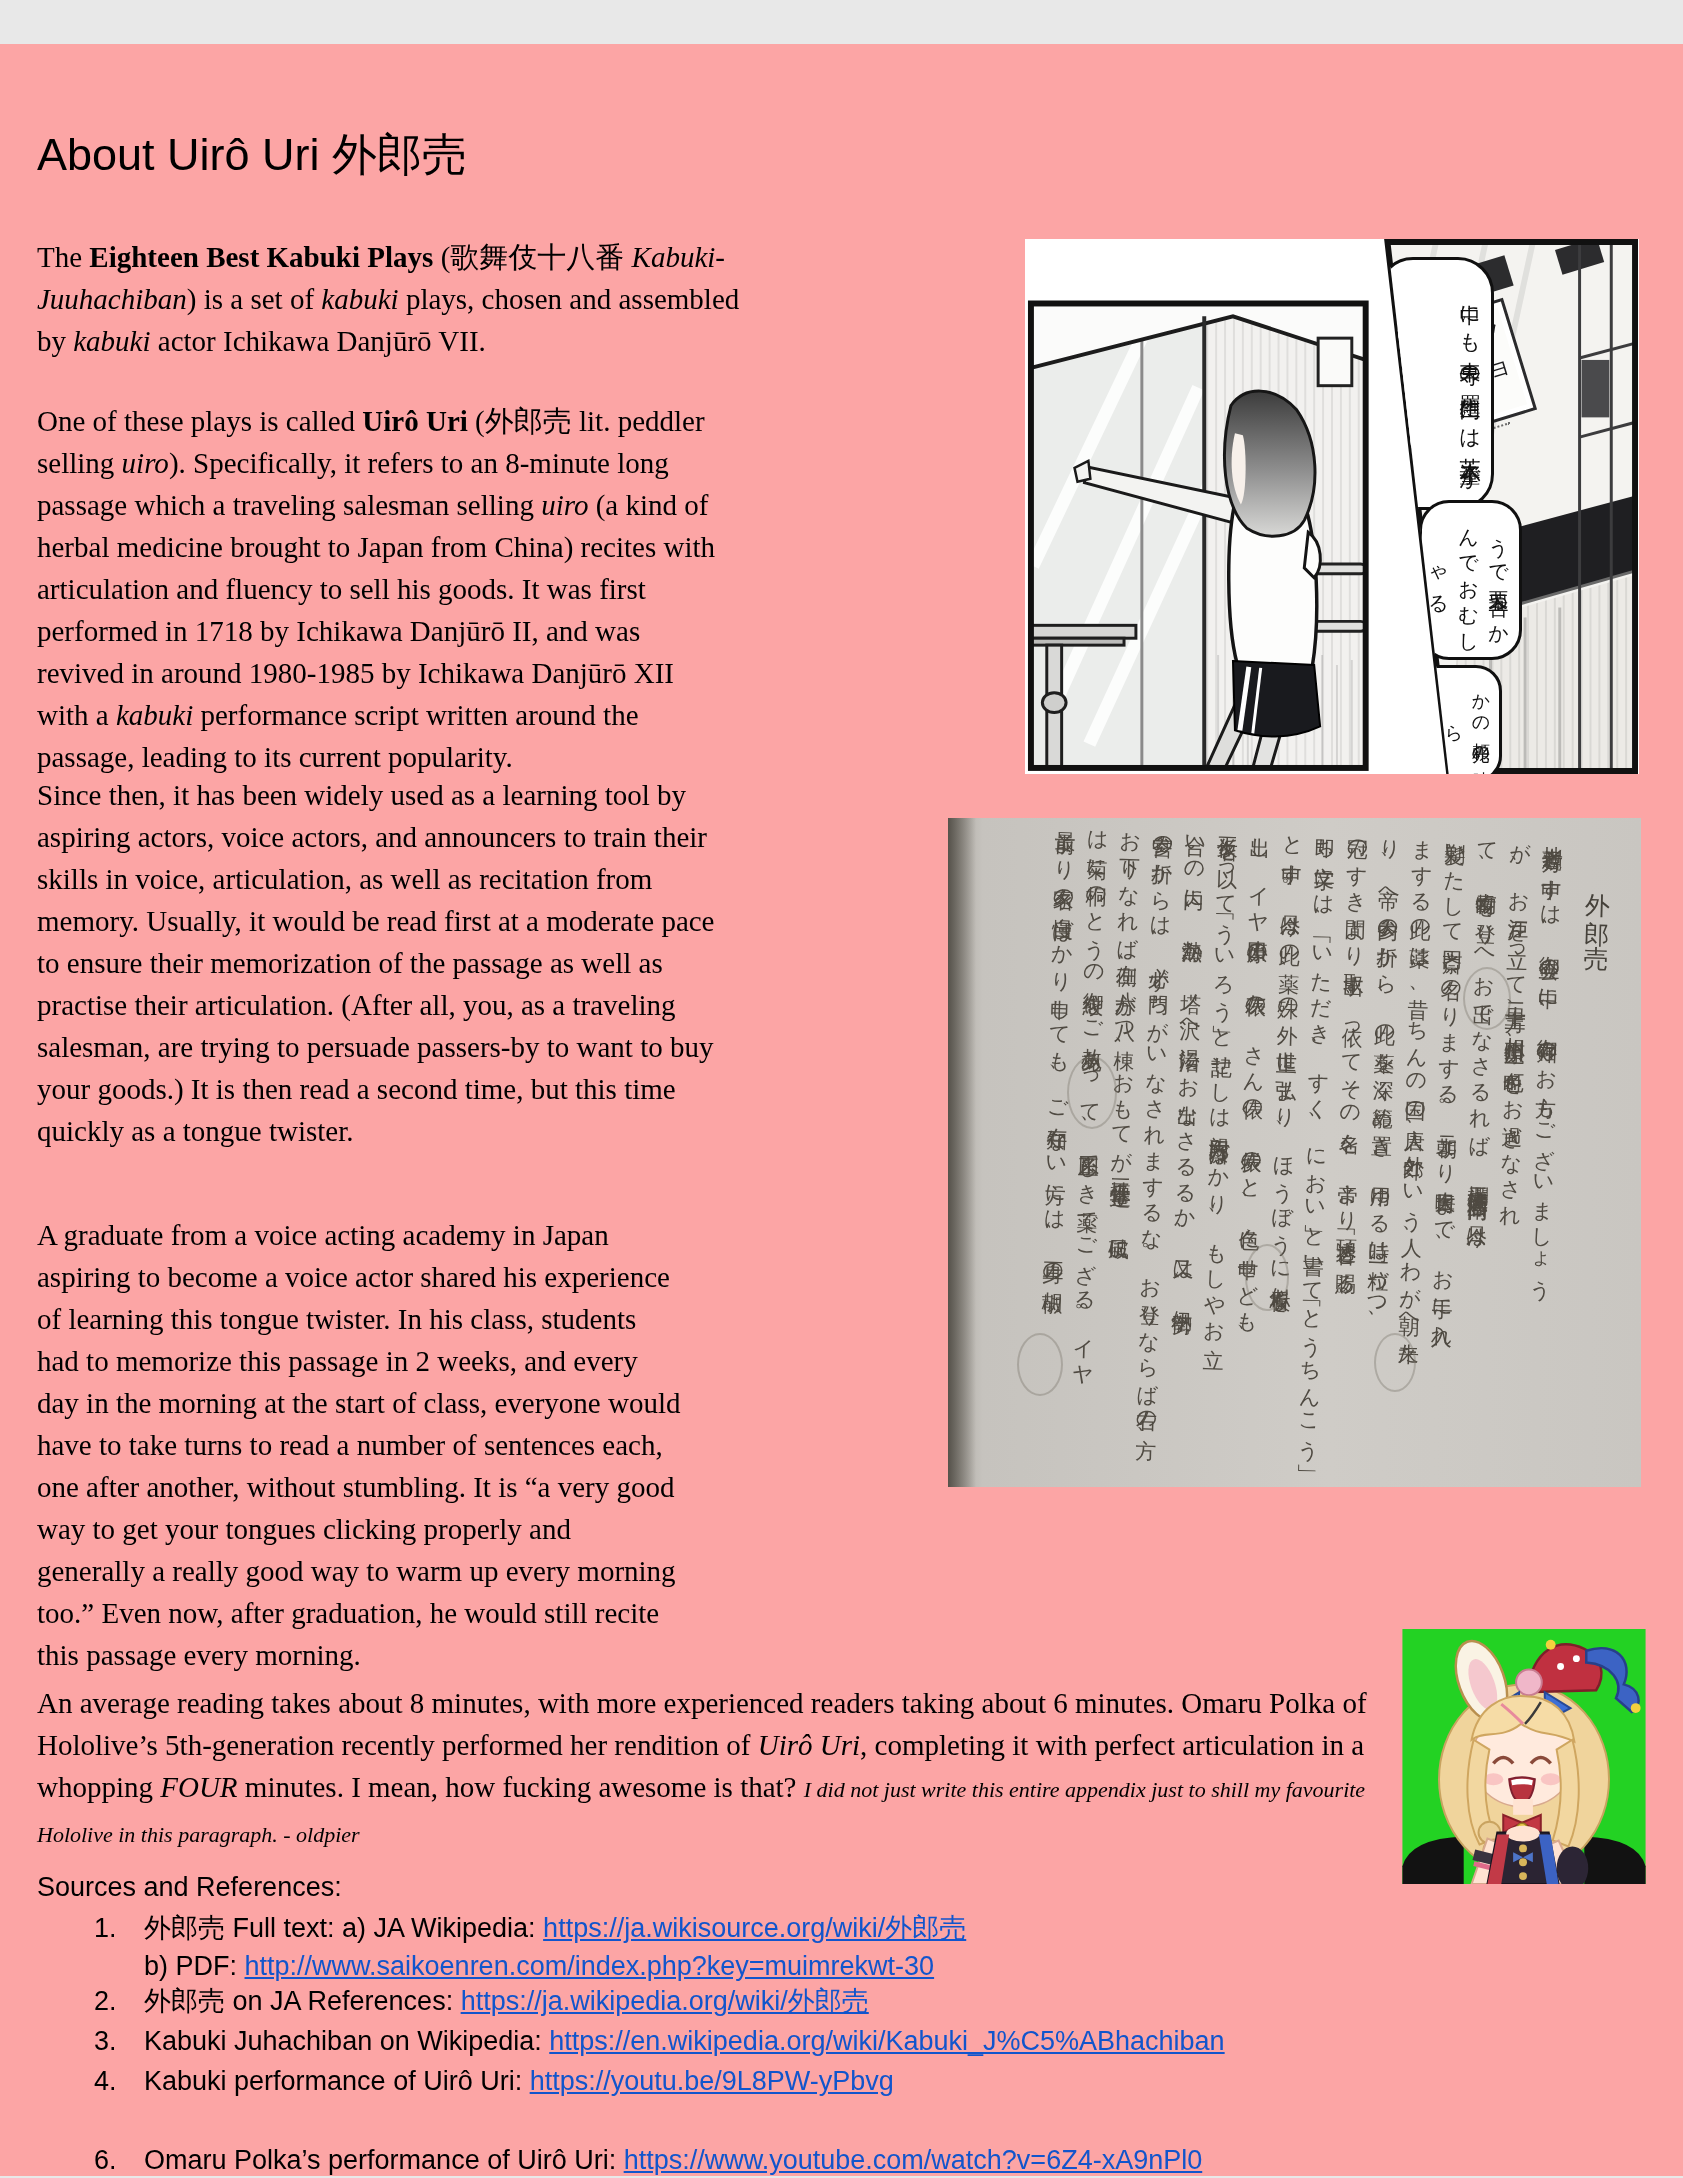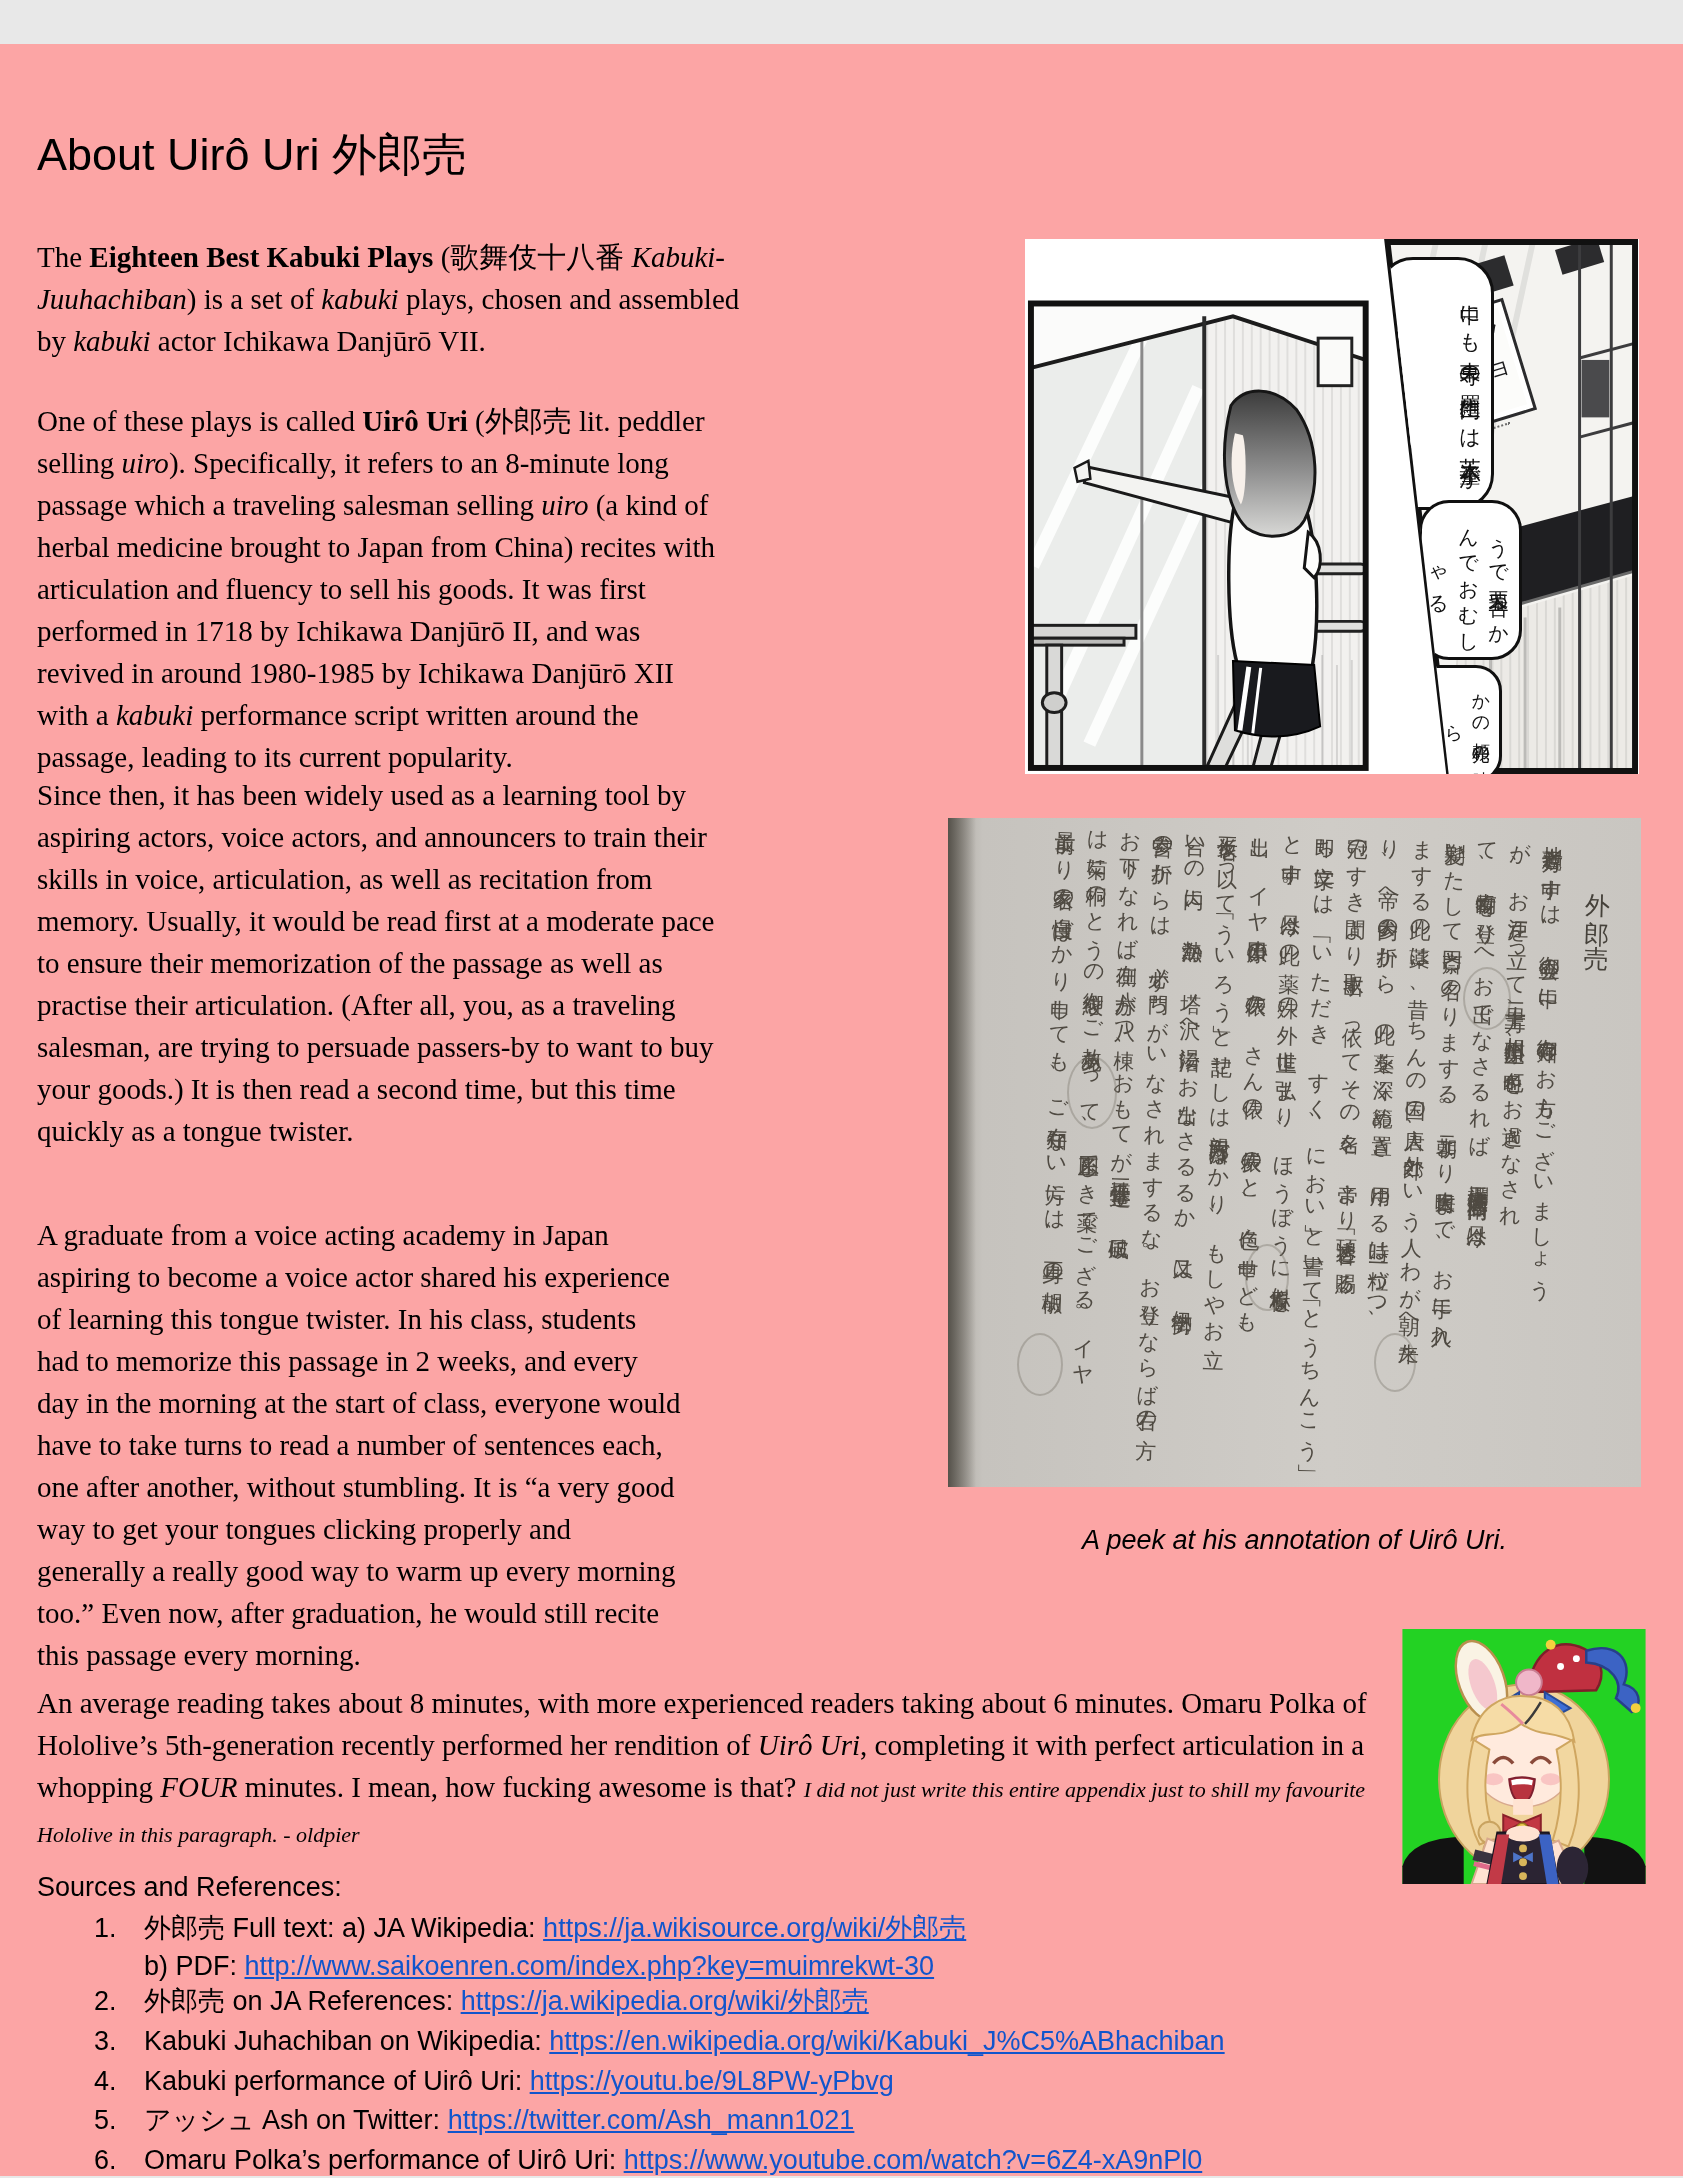--- a/index.html
+++ b/index.html
@@ -195,21 +195,20 @@
         <div class="pcol">お下りなれば左側、八方が八つ棟、おもてが三棟玉堂造り、破風に</div>
         <div class="pcol">は菊に桐のとうの御紋をご赦免あって、系図正しき薬でござる。イヤ</div>
         <div class="pcol">最前より家名の自慢ばかり申しても、ご存知ない方には、正身の胡椒</div>
     </div>
     <div class="pmark" style="left:119px;top:238px;width:46px;height:69px;"></div>
     <div class="pmark" style="left:297px;top:426px;width:40px;height:63px;"></div>
     <div class="pmark" style="left:515px;top:149px;width:44px;height:59px;"></div>
     <div class="pmark" style="left:426px;top:515px;width:38px;height:55px;"></div>
     <div class="pmark" style="left:69px;top:515px;width:42px;height:59px;"></div>
   </div>
-  <div id="caption">A peek at his annotation of Uirô Uri.</div>
 
   <div id="polka">
     <svg width="244" height="255" viewBox="0 0 246 258">
       <rect width="246" height="258" fill="#23d223"></rect>
       <path d="M0,240 Q8,212 62,210 L62,258 L0,258 Z" fill="#121212"></path>
       <path d="M246,240 Q238,212 184,210 L184,258 L246,258 Z" fill="#121212"></path>
       <ellipse cx="123" cy="152" rx="86" ry="96" fill="#f0d49c" stroke="#c9a360" stroke-width="2"></ellipse>
 
       <g transform="rotate(-20 82 58)">
         <ellipse cx="82" cy="52" rx="23" ry="42" fill="#faf3e4" stroke="#b98f4e" stroke-width="2.5"></ellipse>
@@ -276,21 +275,18 @@
   </div>
   <div class="src-line" style="top:1938px;">
     <span class="num">2.</span><span><span>外郎売 on JA References: </span><a class="lnk" href="#">https://ja.wikipedia.org/wiki/外郎売</a></span>
   </div>
   <div class="src-line" style="top:1978px;">
     <span class="num">3.</span><span><span>Kabuki Juhachiban on Wikipedia: </span><a class="lnk" href="#">https://en.wikipedia.org/wiki/Kabuki_J%C5%ABhachiban</a></span>
   </div>
   <div class="src-line" style="top:2018px;">
     <span class="num">4.</span><span><span>Kabuki performance of Uirô Uri: </span><a class="lnk" href="#">https://youtu.be/9L8PW-yPbvg</a></span>
   </div>
-  <div class="src-line" style="top:2057px;">
-    <span class="num">5.</span><span><span>アッシュ Ash on Twitter: </span><a class="lnk" href="#">https://twitter.com/Ash_mann1021</a></span>
-  </div>
   <div class="src-line" style="top:2097px;">
     <span class="num">6.</span><span><span>Omaru Polka’s performance of Uirô Uri: </span><a class="lnk" href="#">https://www.youtube.com/watch?v=6Z4-xA9nPl0</a></span>
   </div>
 
 </div>
 
 
 </body></html>

